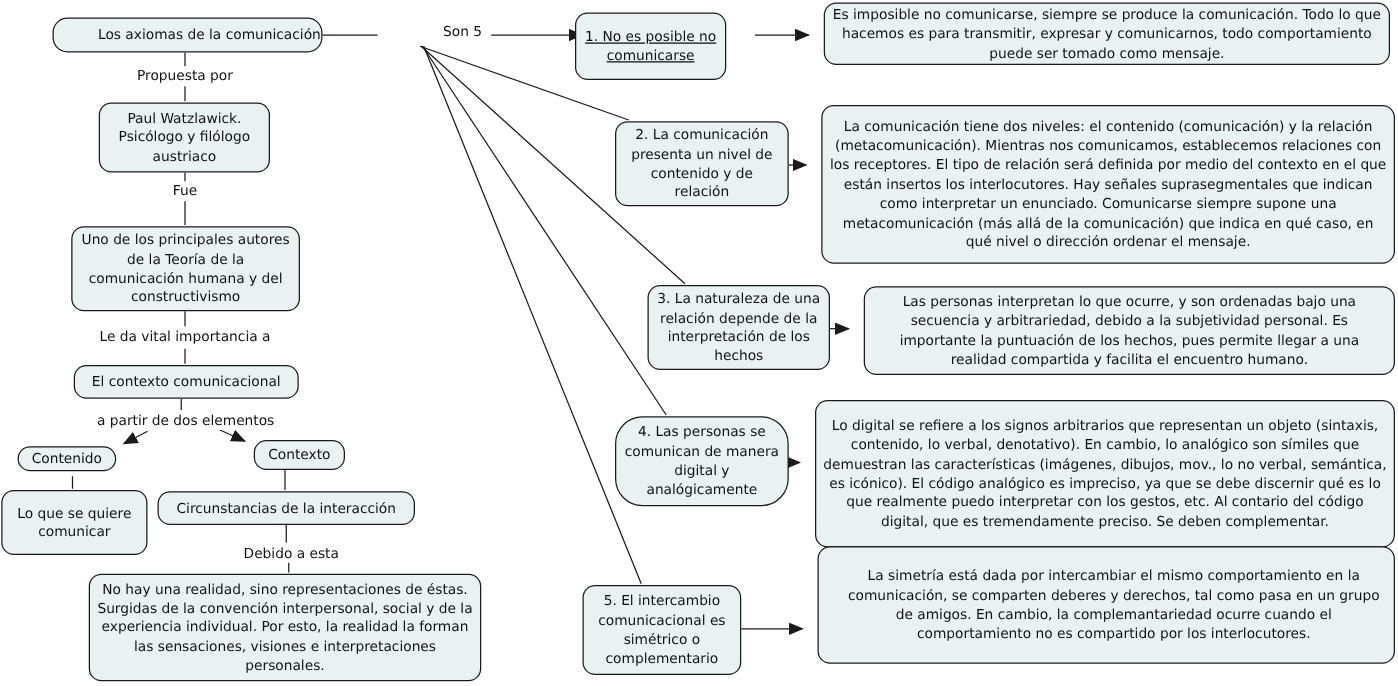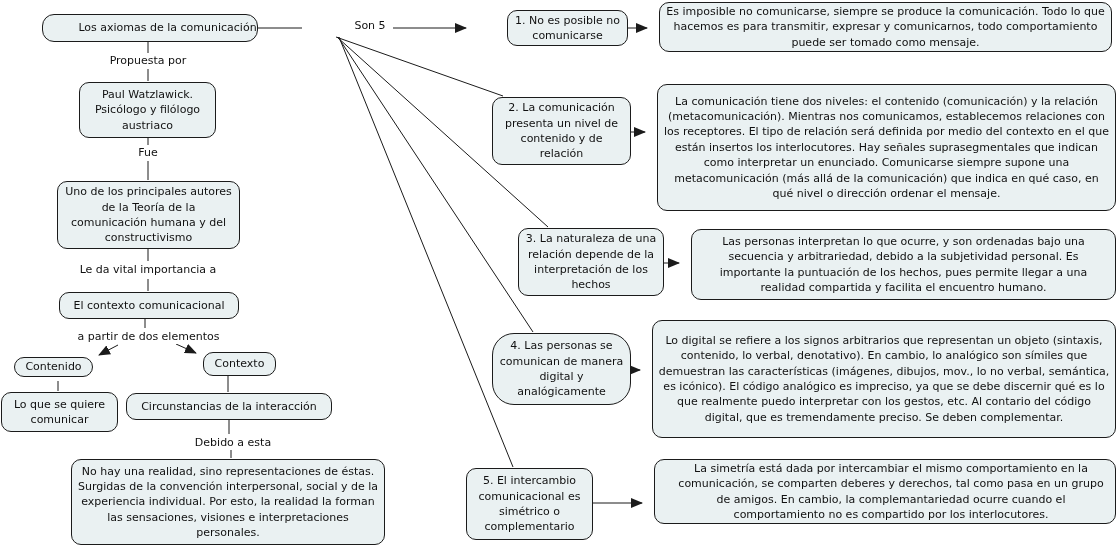--- a/index.html
+++ b/index.html
@@ -87,43 +87,43 @@
   <div class="lbl" style="left:72px;top:263px;width:152px;">Le da vital importancia a</div>
 
   <div class="node nowrap" style="left:59px;top:292px;width:180px;height:27px;">El contexto comunicacional</div>
 
   <div class="lbl" style="left:70px;top:330px;width:157px;">a partir de dos elementos</div>
 
   <div class="node nowrap" style="left:14px;top:357px;width:79px;height:20px;">Contenido</div>
 
   <div class="node nowrap" style="left:203px;top:352px;width:73px;height:24px;">Contexto</div>
 
-  <div class="node" style="left:1px;top:392px;width:117px;height:40px;">Lo que se quiere comunicar</div>
+  <div class="node" style="left:1px;top:392px;width:117px;height:52px;">Lo que se quiere comunicar</div>
 
   <div class="node nowrap" style="left:126px;top:393px;width:206px;height:27px;">Circunstancias de la interacción</div>
 
   <div class="lbl" style="left:186px;top:436px;width:94px;">Debido a esta</div>
 
   <div class="node" style="left:71px;top:459px;width:314px;height:86px;">No hay una realidad, sino representaciones de éstas. Surgidas de la convención interpersonal, social y de la experiencia individual. Por esto, la realidad la forman las sensaciones, visiones e interpretaciones personales.</div>
 
   <div class="lbl" style="left:303px;top:19px;width:46px;margin-left:44px;">Son 5</div>
 
-  <div class="node" style="left:507px;top:10px;width:121px;height:36px;">1. No es posible no comunicarse</div>
+  <div class="node" style="left:460px;top:10px;width:121px;height:54px;text-decoration:underline;">1. No es posible no comunicarse</div>
 
   <div class="node" style="left:492px;top:97px;width:139px;height:68px;">2. La comunicación presenta un nivel de contenido y de relación</div>
 
   <div class="node" style="left:518px;top:228px;width:146px;height:68px;">3. La naturaleza de una relación depende de la interpretación de los hechos</div>
 
   <div class="node" style="left:492px;top:333px;width:139px;height:72px;border-radius:22px;">4. Las personas se comunican de manera digital y analógicamente</div>
 
   <div class="node" style="left:466px;top:468px;width:127px;height:72px;">5. El intercambio comunicacional es simétrico o complementario</div>
 
   <div class="node" style="left:659px;top:2px;width:453px;height:50px;">Es imposible no comunicarse, siempre se produce la comunicación. Todo lo que hacemos es para transmitir, expresar y comunicarnos, todo comportamiento puede ser tomado como mensaje.</div>
 
   <div class="node" style="left:657px;top:84px;width:459px;height:127px;">La comunicación tiene dos niveles: el contenido (comunicación) y la relación (metacomunicación). Mientras nos comunicamos, establecemos relaciones con los receptores. El tipo de relación será definida por medio del contexto en el que están insertos los interlocutores. Hay señales suprasegmentales que indican como interpretar un enunciado. Comunicarse siempre supone una metacomunicación (más allá de la comunicación) que indica en qué caso, en qué nivel o dirección ordenar el mensaje.</div>
 
   <div class="node" style="left:691px;top:229px;width:425px;height:71px;">Las personas interpretan lo que ocurre, y son ordenadas bajo una secuencia y arbitrariedad, debido a la subjetividad personal. Es importante la puntuación de los hechos, pues permite llegar a una realidad compartida y facilita el encuentro humano.</div>
 
   <div class="node" style="left:652px;top:320px;width:464px;height:118px;">Lo digital se refiere a los signos arbitrarios que representan un objeto (sintaxis, contenido, lo verbal, denotativo). En cambio, lo analógico son símiles que demuestran las características (imágenes, dibujos, mov., lo no verbal, semántica, es icónico). El código analógico es impreciso, ya que se debe discernir qué es lo que realmente puedo interpretar con los gestos, etc. Al contario del código digital, que es tremendamente preciso. Se deben complementar.</div>
 
-  <div class="node" style="left:654px;top:459px;width:462px;height:65px;padding-left:17px;">La simetría está dada por intercambiar el mismo comportamiento en la comunicación, se comparten deberes y derechos, tal como pasa en un grupo de amigos. En cambio, la complemantariedad ocurre cuando el comportamiento no es compartido por los interlocutores.</div>
+  <div class="node" style="left:654px;top:437px;width:462px;height:94px;padding-left:17px;">La simetría está dada por intercambiar el mismo comportamiento en la comunicación, se comparten deberes y derechos, tal como pasa en un grupo de amigos. En cambio, la complemantariedad ocurre cuando el comportamiento no es compartido por los interlocutores.</div>
 
 </div>
 
 </body></html>

